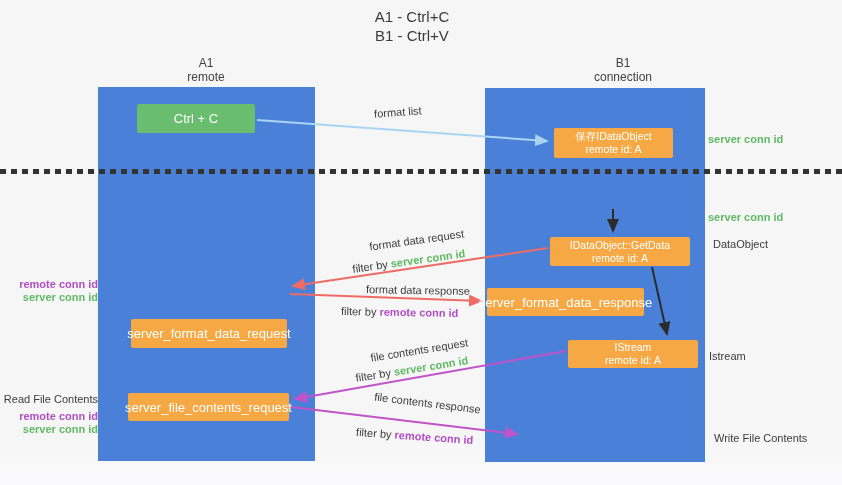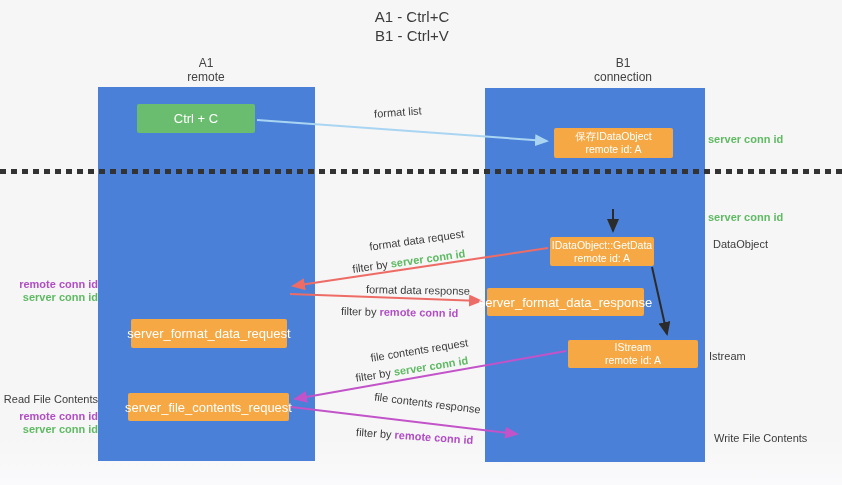--- a/index.html
+++ b/index.html
@@ -80,21 +80,21 @@
   <div class="node green" style="left:137px;top:104px;width:118px;height:29px;">
     <span>Ctrl + C</span>
   </div>
 
   <div class="node orange two-line" style="left:554px;top:128px;width:119px;height:30px;">
     <span>保存IDataObject</span>
     <span>remote id: A</span>
   </div>
 
 
-  <div class="node orange two-line" style="left:550px;top:237px;width:104px;height:29px;">
+  <div class="node orange two-line" style="left:550px;top:237px;width:140px;height:29px;">
     <span>IDataObject::GetData</span>
     <span>remote id: A</span>
   </div>
 
   <div class="node orange" style="left:131px;top:275px;width:156px;height:29px;margin-top:44px;">
     <span>server_format_data_request</span>
   </div>
 
   <div class="node orange" style="left:487px;top:288px;width:157px;height:28px;">
     <span>server_format_data_response</span>

